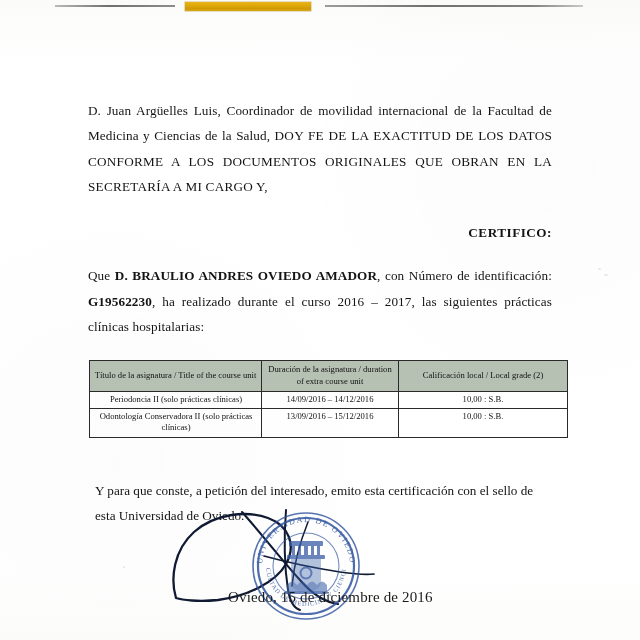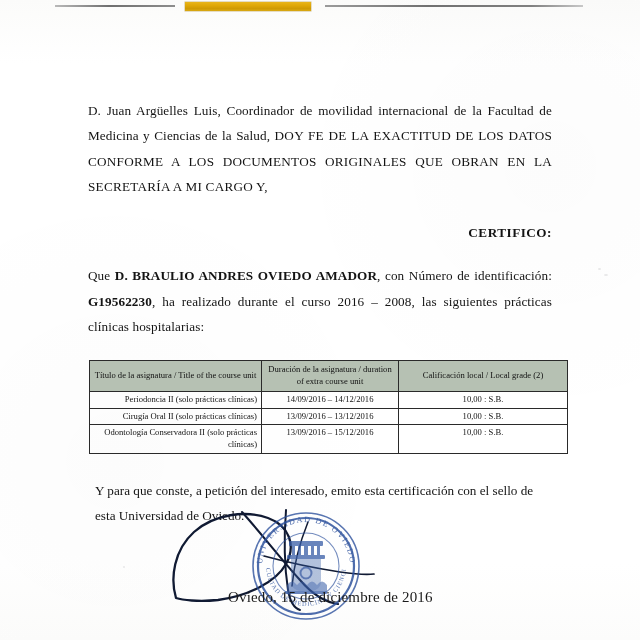--- a/index.html
+++ b/index.html
@@ -120,21 +120,21 @@
     text-align: center;
     font-weight: normal;
     padding: 3px 4px 4px;
     vertical-align: middle;
   }
   .col-title  { width: 163px; margin-top: 23px; }
   .col-dur    { width: 128px; }
   .col-grade  { width: 160px; margin-left: 16px; }
 
   .grades-table tbody td.c-title {
-    text-align: right;
+    text-align: center;
     padding-left: 5px;
   }
   .grades-table tbody td.c-dur,
   .grades-table tbody td.c-grade {
     text-align: center;
   }
   .row-tall td { height: 24px; }
 
   
   .closing {
@@ -199,41 +199,36 @@
     <div class="gold-bar"></div>
     <div class="rule-right"></div>
   </div>
 
   <div class="body-text">
 
     <p class="para"><span>D. Juan Argüelles Luis, Coordinador de movilidad internacional de la Facultad de Medicina y Ciencias de la Salud, </span><span class="caps">DOY FE DE LA EXACTITUD DE LOS DATOS CONFORME A LOS DOCUMENTOS ORIGINALES QUE OBRAN EN LA SECRETARÍA A MI CARGO Y,</span></p>
 
     <p class="certifico">CERTIFICO:</p>
 
-    <p class="para para-que"><span>Que </span><span class="bold">D. BRAULIO ANDRES OVIEDO AMADOR</span><span>, con Número de identificación: </span><span class="bold">G19562230</span><span>, ha realizado durante el curso </span><span>2016 – 2008</span><span>, las siguientes prácticas clínicas hospitalarias:</span></p>
+    <p class="para para-que"><span>Que </span><span class="bold">D. BRAULIO ANDRES OVIEDO AMADOR</span><span>, con Número de identificación: </span><span class="bold">G19562230</span><span>, ha realizado durante el curso </span><span>2016 – 2017</span><span>, las siguientes prácticas clínicas hospitalarias:</span></p>
 
   </div>
 
   <table class="grades-table">
     <thead>
       <tr>
         <th class="col-title">Título de la asignatura / Title of the course unit</th>
         <th class="col-dur">Duración de la asignatura / duration of extra course unit</th>
         <th class="col-grade">Calificación local / Local grade (2)</th>
       </tr>
     </thead>
     <tbody>
       <tr>
         <td class="c-title">Periodoncia II (solo prácticas clínicas)</td>
         <td class="c-dur">14/09/2016 – 14/12/2016</td>
-        <td class="c-grade">10,00 : S.B.</td>
-      </tr>
-      <tr>
-        <td class="c-title">Cirugía Oral II (solo prácticas clínicas)</td>
-        <td class="c-dur">13/09/2016 – 13/12/2016</td>
         <td class="c-grade">10,00 : S.B.</td>
       </tr>
       <tr class="row-tall">
         <td class="c-title">Odontología Conservadora II (solo prácticas clínicas)</td>
         <td class="c-dur">13/09/2016 – 15/12/2016</td>
         <td class="c-grade">10,00 : S.B.</td>
       </tr>
     </tbody>
   </table>
 

